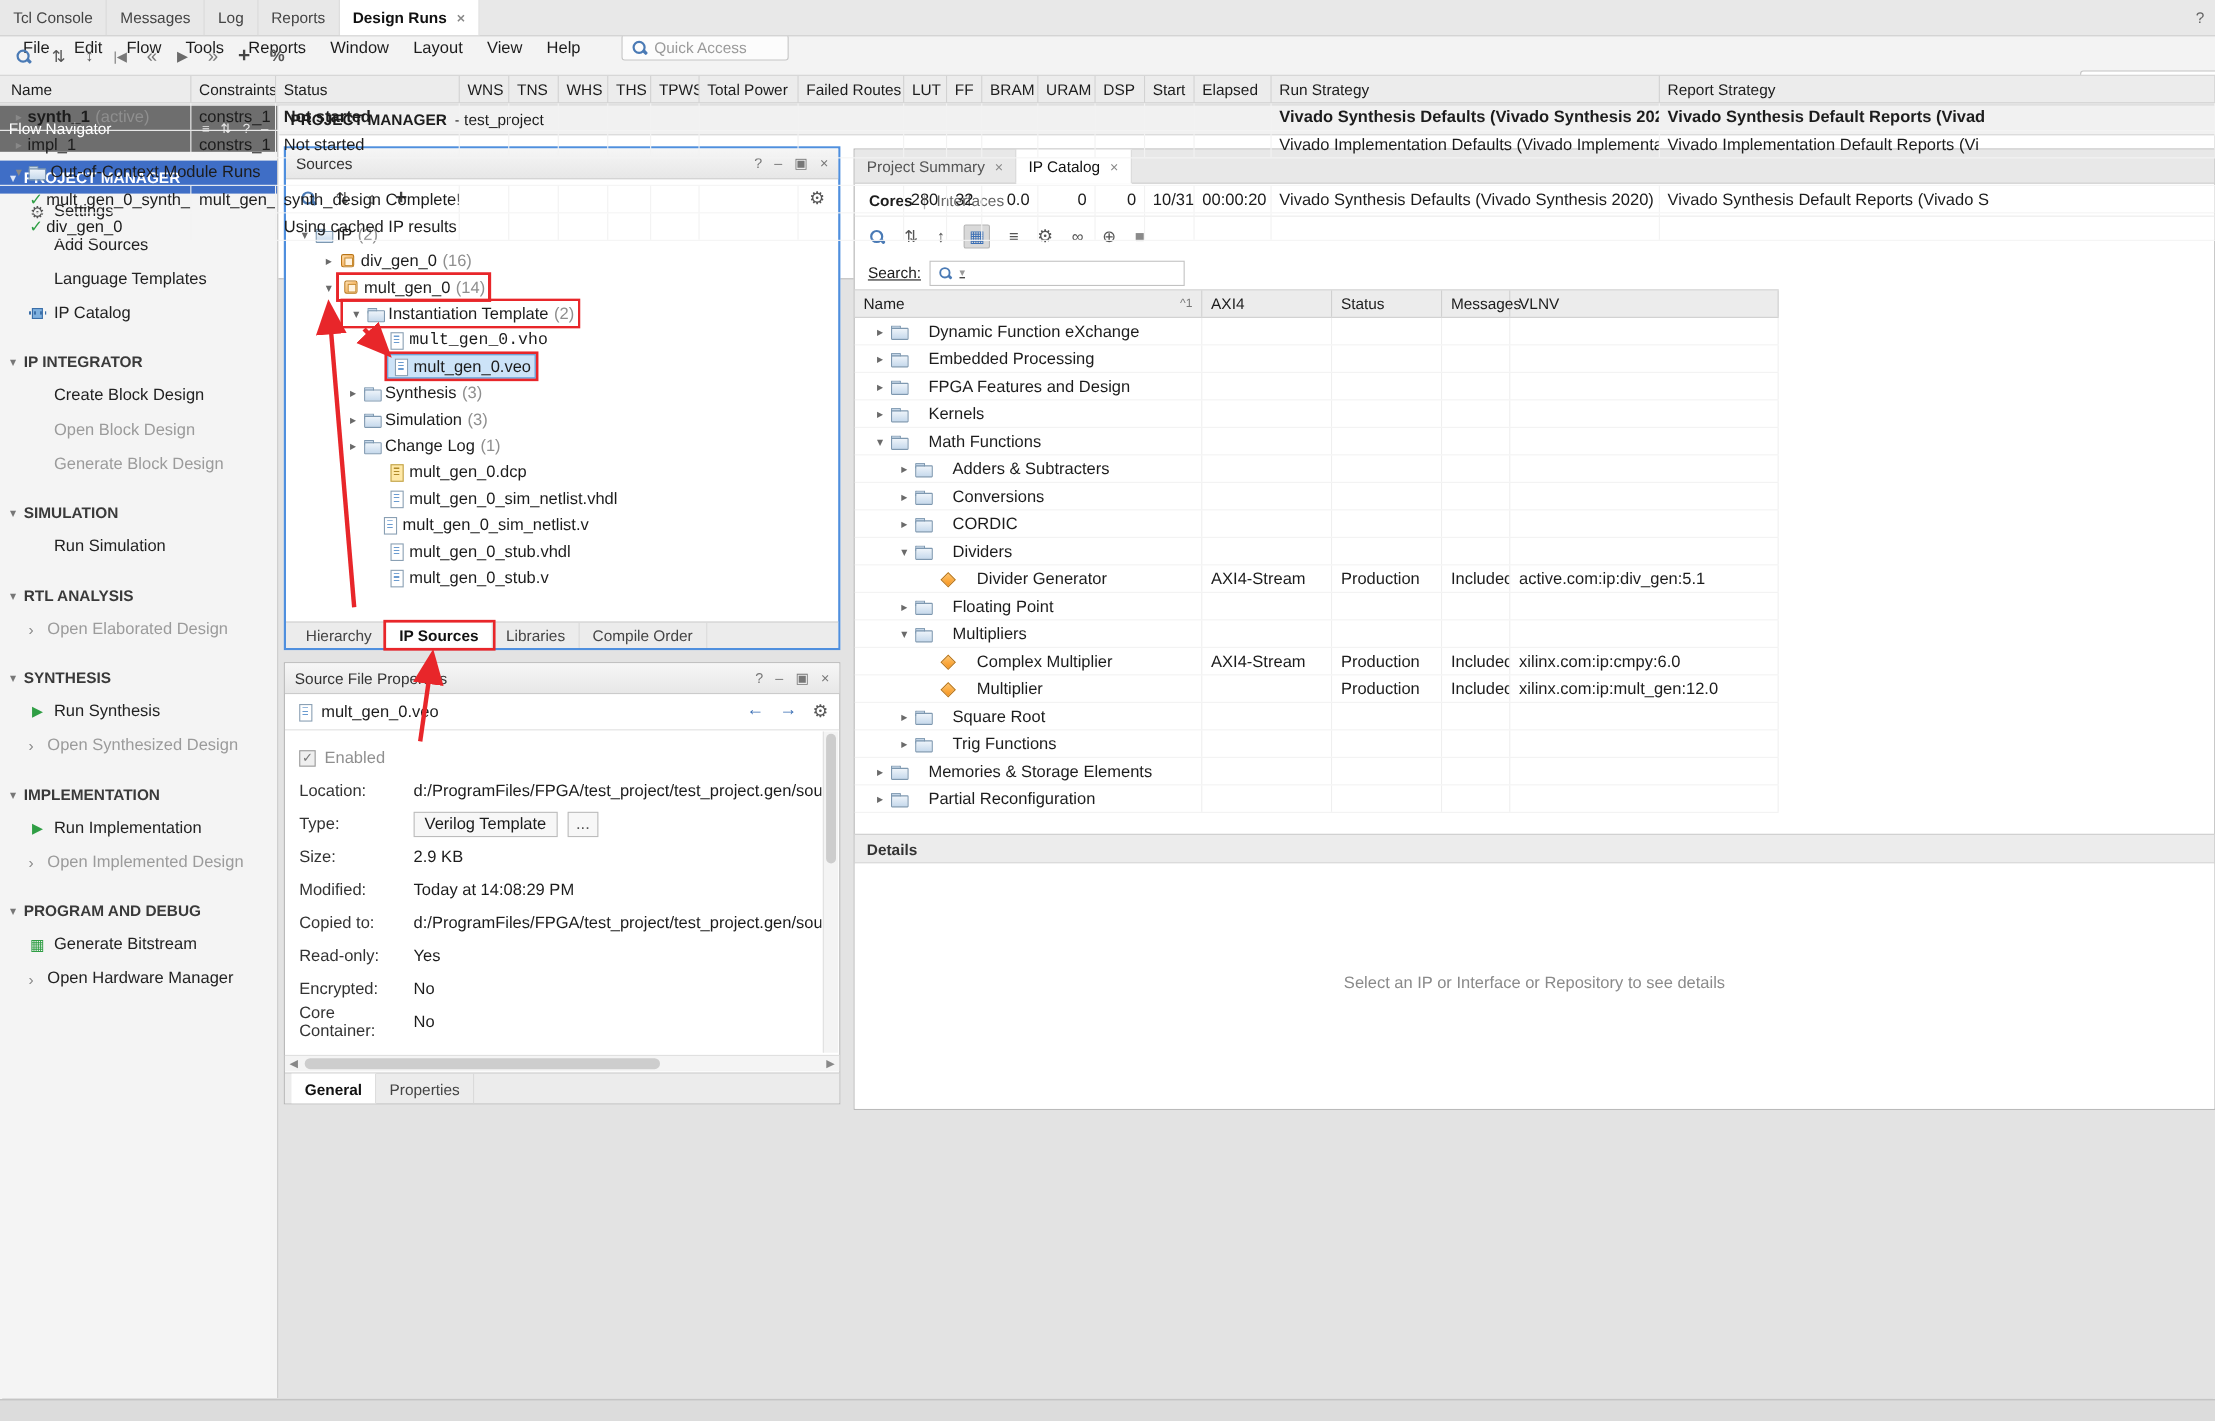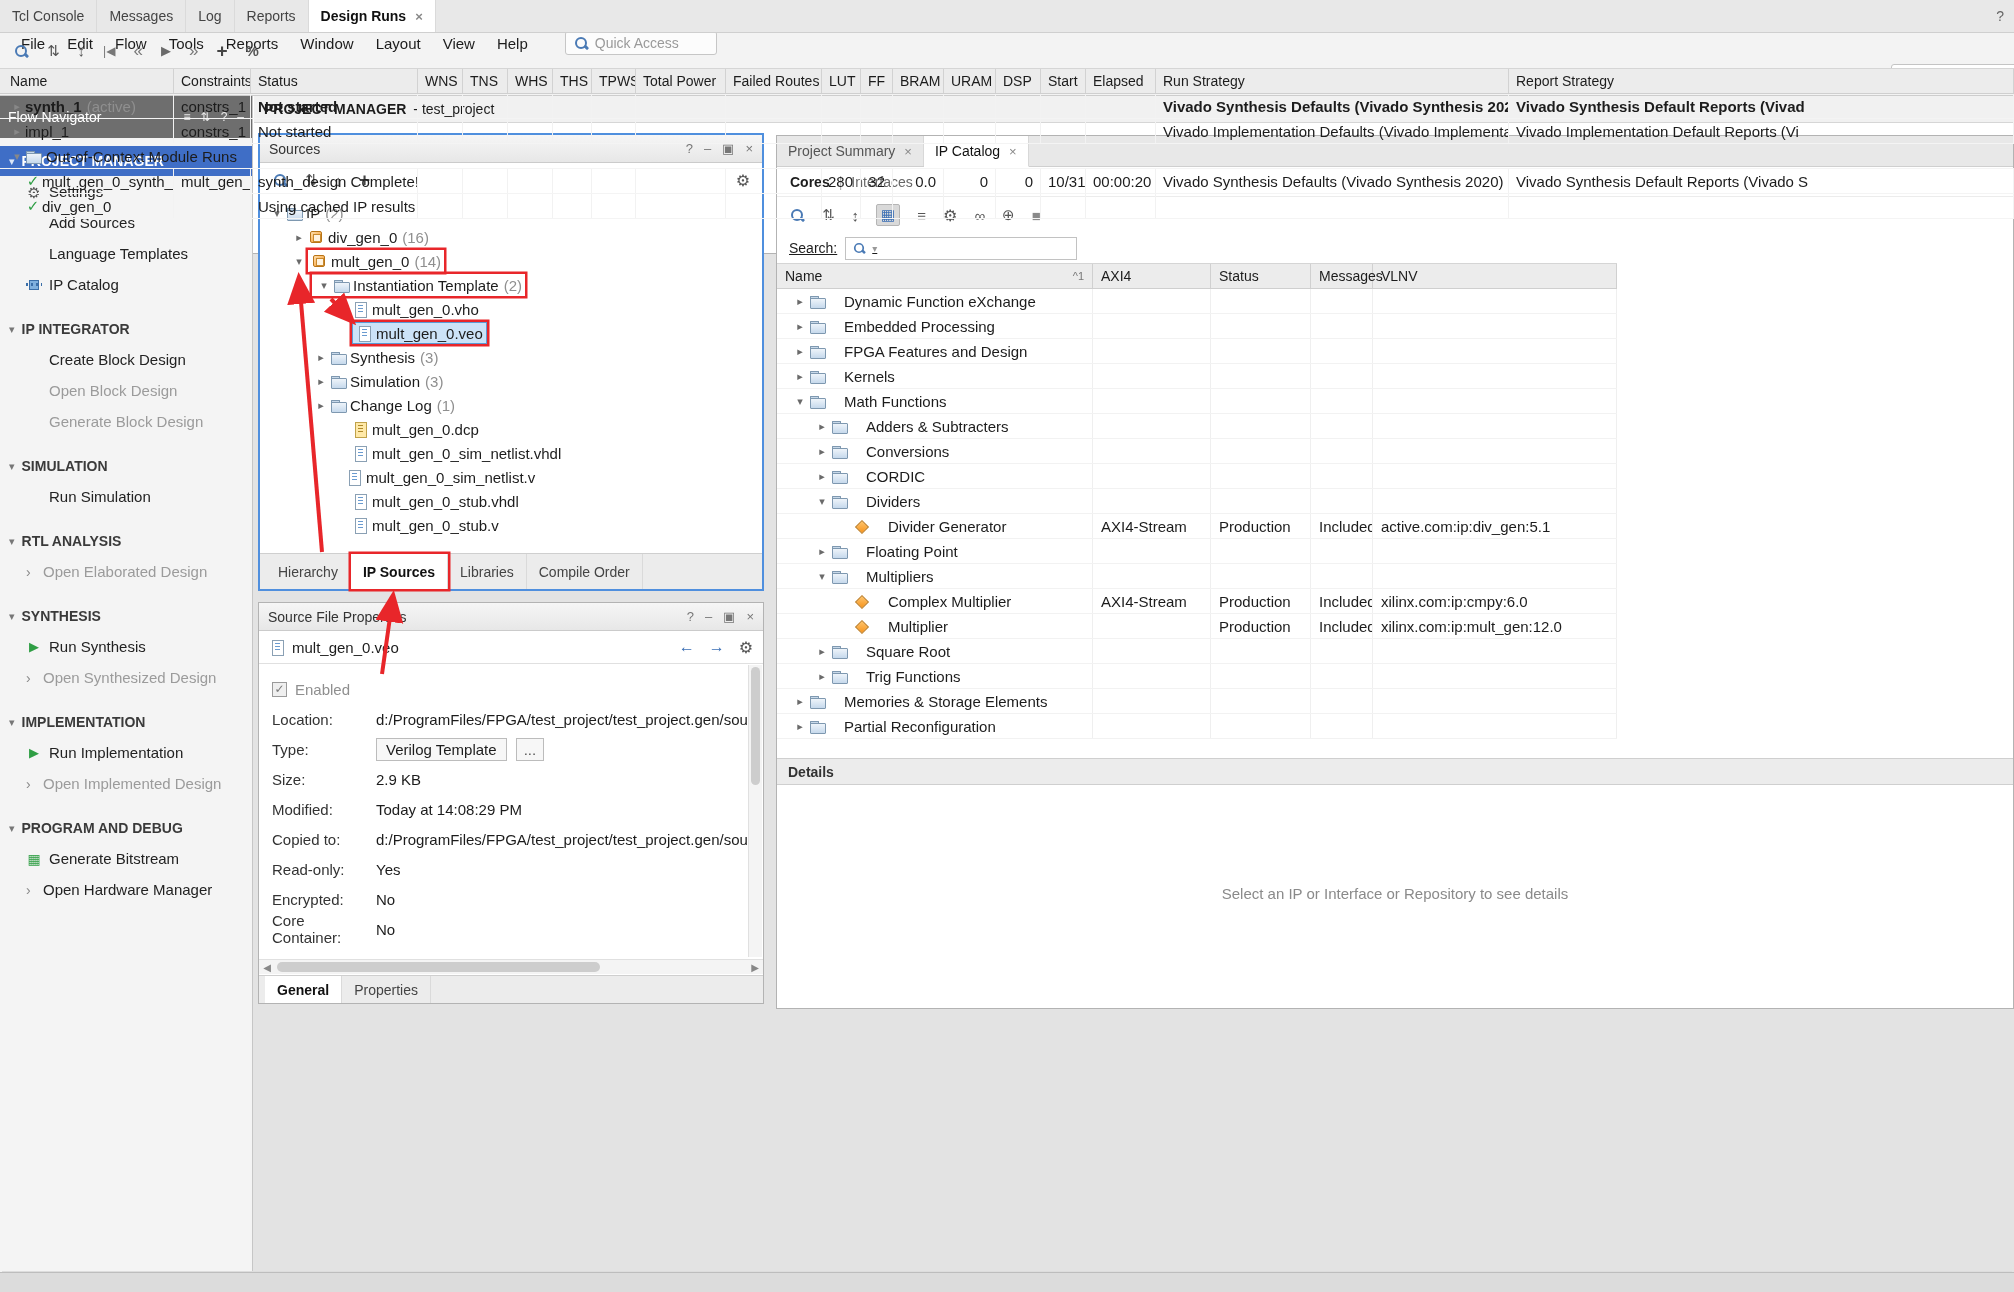--- a/index.html
+++ b/index.html
@@ -70,21 +70,21 @@
   
   #sources-panel { left:258px; top:133px; width:506px; height:458px; border:2px solid #4f8fde; }
   .tree { position:absolute; left:0; right:0; top:66px; bottom:30px; overflow:hidden; font-size:15px; }
   .trow { height:24px; display:flex; align-items:center; white-space:nowrap; }
   .trow .chev { width:18px; color:#6a6a6a; font-size:11px; text-align:center; flex:none; }
   .trow .lbl { margin-left:4px; }
   .trow .cnt { margin-left:5px; color:#8f8f8f; }
   .red-box { box-shadow:0 0 0 2.5px #e8262a; }
   .wrap-inline { display:inline-flex; align-items:center; height:22px; padding:0 3px; }
   .sel-blue { background:#cce3f8; border:1px solid #5b9bd5; }
-  .src-tabs { position:absolute; left:0; right:0; bottom:0; height:36px; background:#ececec; border-top:1px solid #cfcfcf; display:flex; align-items:stretch; padding-left:6px; font-size:14px; }
+  .src-tabs { position:absolute; left:0; right:0; bottom:0; height:24px; background:#ececec; border-top:1px solid #cfcfcf; display:flex; align-items:stretch; padding-left:6px; font-size:14px; }
   .btab { display:flex; align-items:center; padding:0 12px; color:#444; border-right:1px solid #dadada; }
   .btab.active { background:#fff; font-weight:bold; color:#111; }
 
   
   #props-panel { left:258px; top:602px; width:506px; height:402px; }
   .file-row { position:absolute; left:0; right:0; top:28px; height:33px; display:flex; align-items:center; gap:7px; padding:0 10px; border-bottom:1px solid #e0e0e0; }
   .file-row .nav-ar { margin-left:auto; display:flex; gap:14px; color:#3b6fb5; font-size:16px; }
   .props-body { position:absolute; left:0; right:16px; top:61px; bottom:45px; overflow:hidden; padding-top:10px; }
   .prow { height:30px; display:flex; align-items:center; padding-left:13px; }
   .plabel { width:104px; color:#333; flex:none; }
@@ -362,21 +362,21 @@
       </span>
     </div>
     <div class="trow" style="padding-left:52px;">
       <span class="wrap-inline red-box">
         <span class="chev">▾</span>
         <span class="ic ic-folder"></span>
         <span class="lbl">Instantiation Template</span>
         <span class="cnt">(2)</span>
       </span>
     </div>
-    <div class="trow" style="padding-left:74px;">
+    <div class="trow" style="padding-left:74px;font-family:Liberation Mono, monospace;">
       <span class="chev"></span>
       <span class="ic ic-doc"></span>
       <span class="lbl">mult_gen_0.vho</span>
     </div>
     <div class="trow" style="padding-left:74px;">
       <span class="chev"></span>
       <span class="wrap-inline sel-blue red-box">
         <span class="ic ic-doc"></span>
         <span class="lbl">mult_gen_0.veo</span>
       </span>

